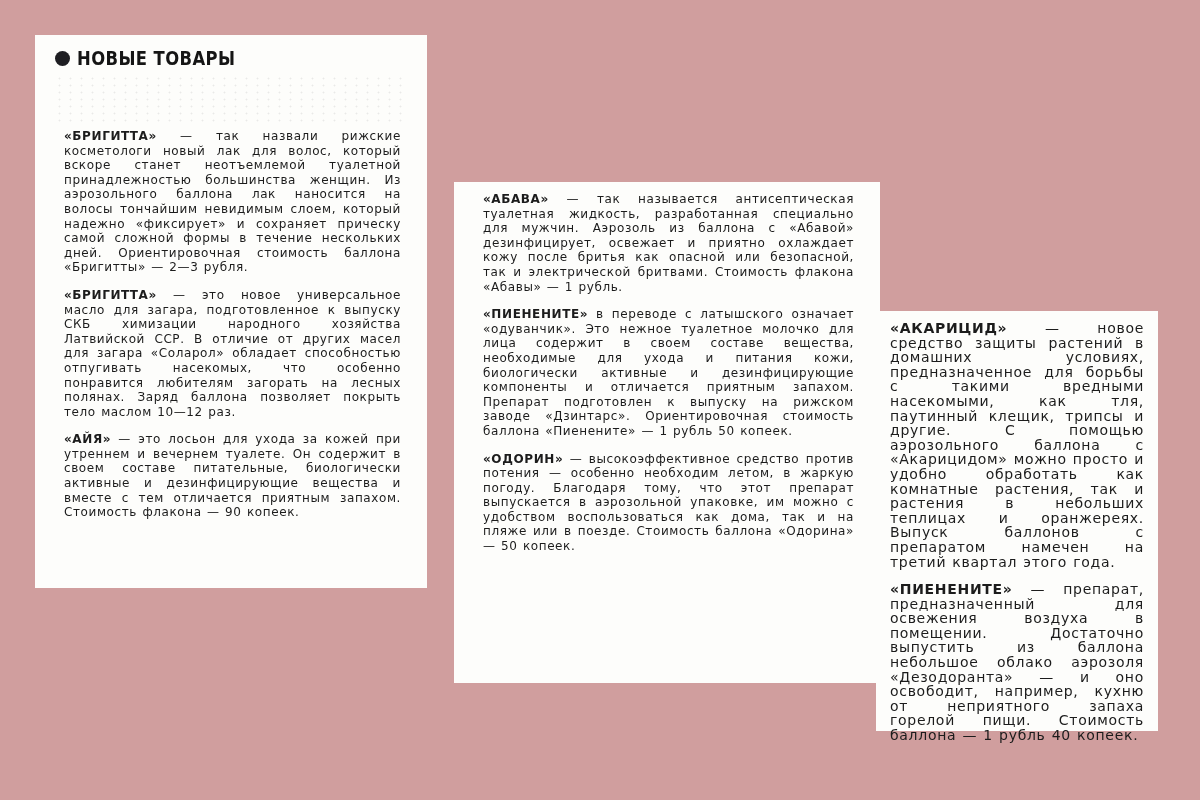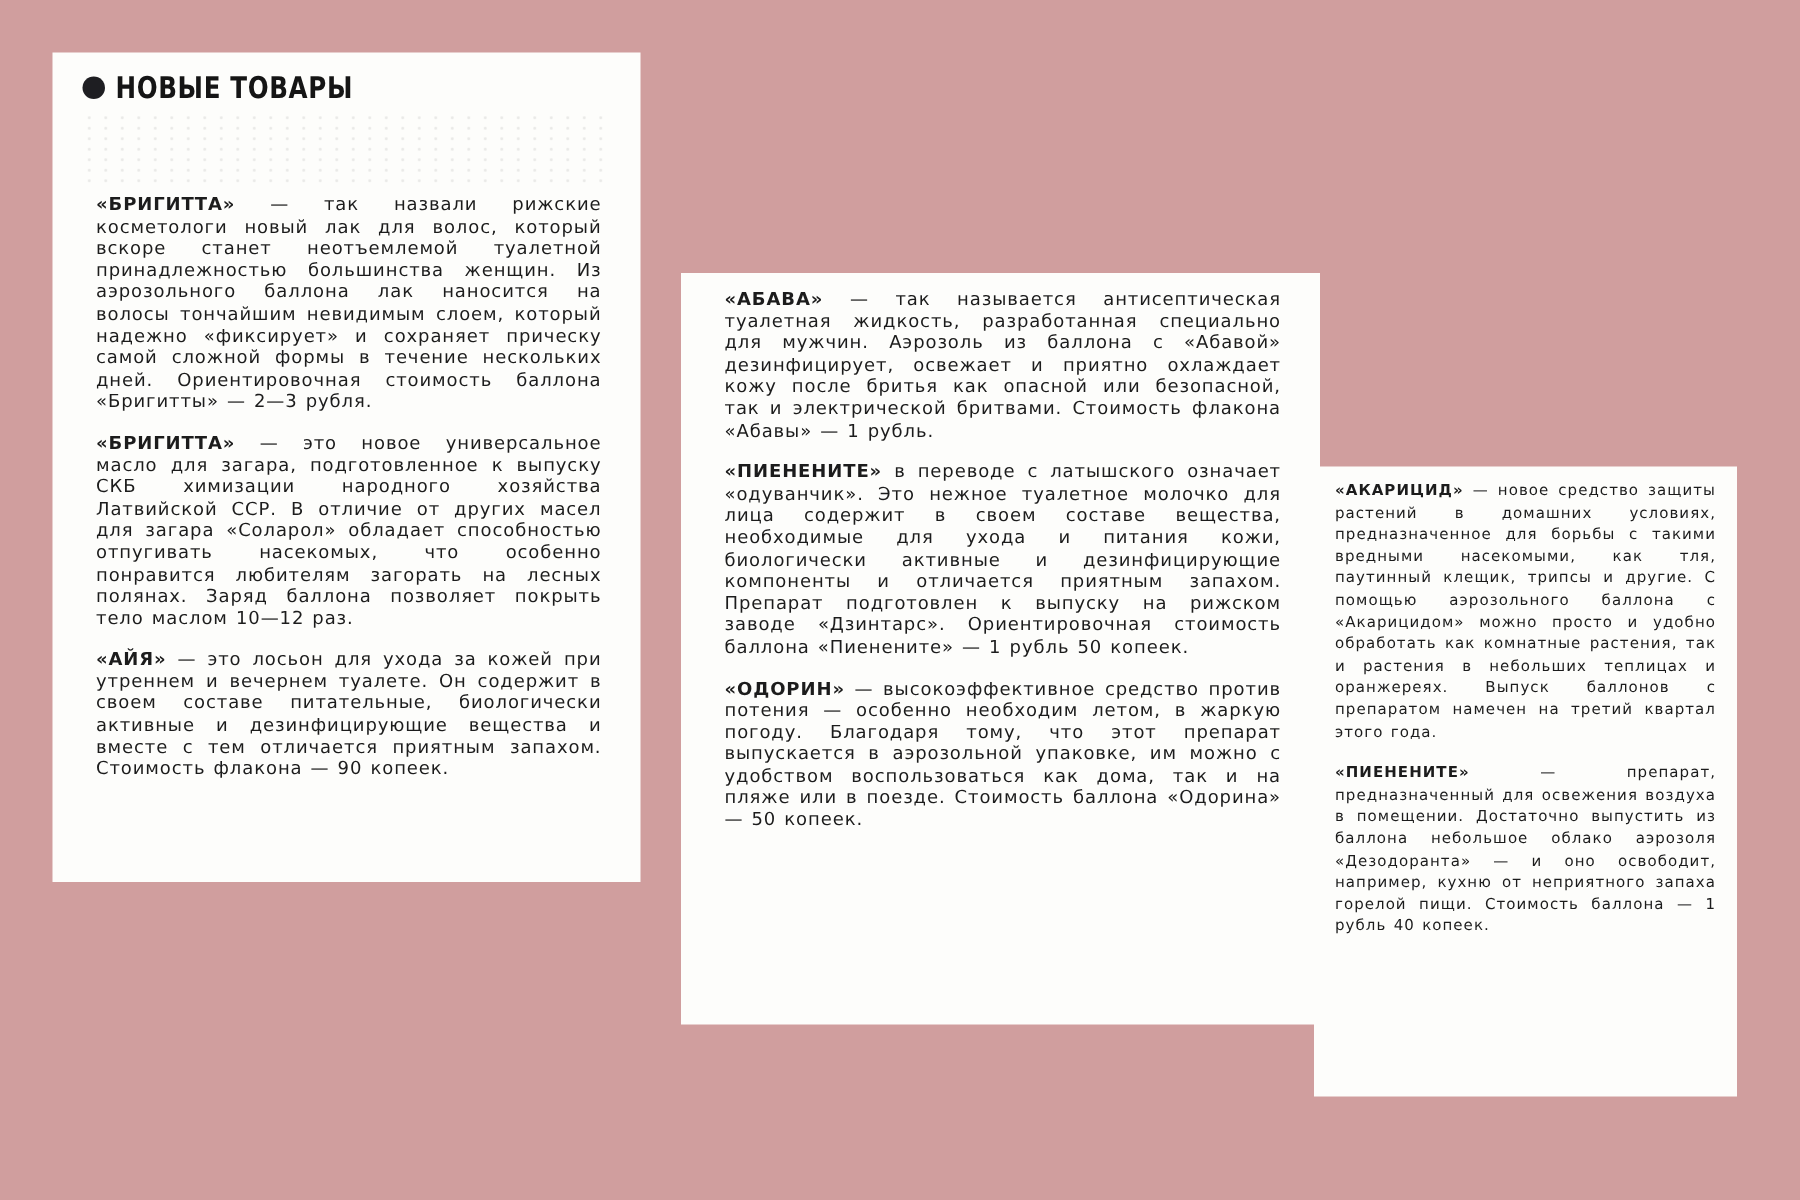--- a/index.html
+++ b/index.html
@@ -61,21 +61,21 @@
     text-align: justify;
     letter-spacing: 0.6px;
     word-spacing: 1px;
     margin: 0 0 13px 0;
     hyphens: manual;
   }
   .item .name {
     font-weight: bold;
   }
   #clip-3 .item {
-    font-size: 10px;
+    font-size: 14px;
     letter-spacing: 0.7px;
   }
 </style>
 </head>
 <body>
 
 <div class="clipping" id="clip-1">
   <div class="heading">
     <span class="bullet"></span>
     <span class="title">НОВЫЕ ТОВАРЫ</span>

